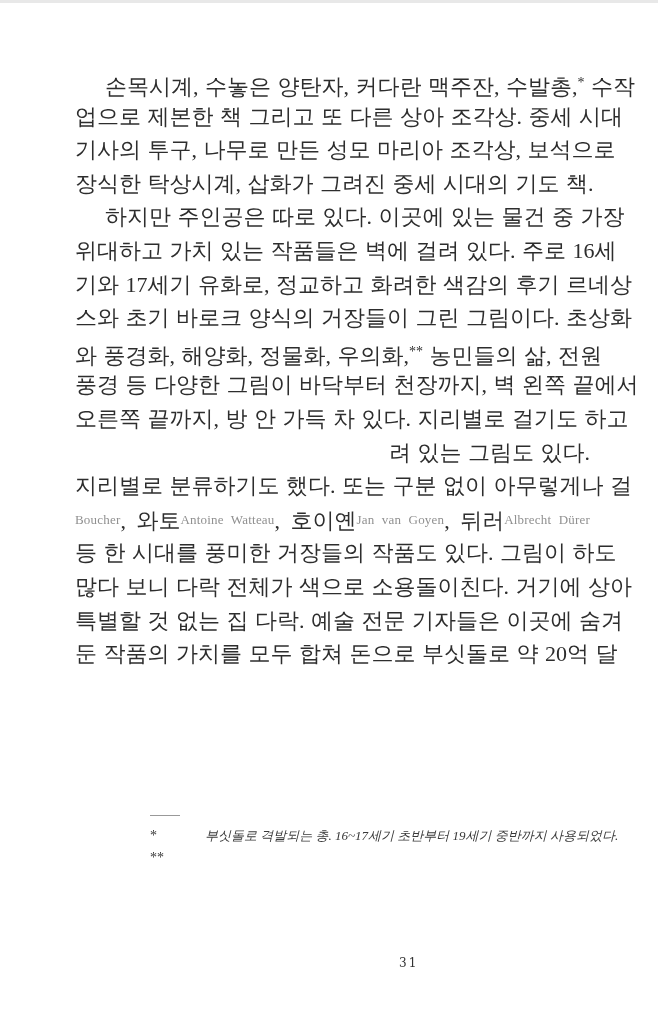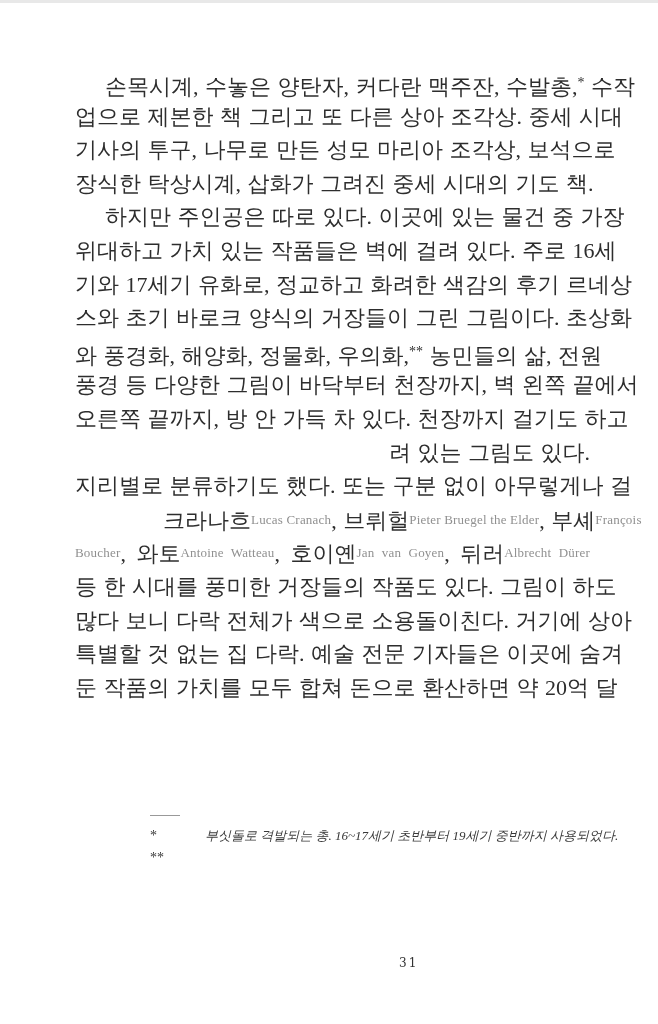--- a/index.html
+++ b/index.html
@@ -85,29 +85,28 @@
       <div class="line just" style="padding-left: 30px;"><span>손목시계, 수놓은 양탄자, 커다란 맥주잔, 수발총,</span><span class="sup">*</span><span> 수작</span></div>
       <div class="line just"><span>업으로 제본한 책 그리고 또 다른 상아 조각상. 중세 시대</span></div>
       <div class="line just"><span>기사의 투구, 나무로 만든 성모 마리아 조각상, 보석으로</span></div>
       <div class="line"><span>장식한 탁상시계, 삽화가 그려진 중세 시대의 기도 책.</span></div>
       <div class="line just" style="padding-left: 30px;"><span>하지만 주인공은 따로 있다. 이곳에 있는 물건 중 가장</span></div>
       <div class="line just"><span>위대하고 가치 있는 작품들은 벽에 걸려 있다. 주로 16세</span></div>
       <div class="line just"><span>기와 17세기 유화로, 정교하고 화려한 색감의 후기 르네상</span></div>
       <div class="line just"><span>스와 초기 바로크 양식의 거장들이 그린 그림이다. 초상화</span></div>
       <div class="line just"><span>와 풍경화, 해양화, 정물화, 우의화,</span><span class="sup">**</span><span> 농민들의 삶, 전원</span></div>
       <div class="line just"><span>풍경 등 다양한 그림이 바닥부터 천장까지, 벽 왼쪽 끝에서</span></div>
-      <div class="line just"><span>오른쪽 끝까지, 방 안 가득 차 있다. 천장까지 걸기도 하고</span></div>
+      <div class="line just"><span>오른쪽 끝까지, 방 안 가득 차 있다. 지리별로 걸기도 하고</span></div>
       <div class="line"><span>려 있는 그림도 있다.</span></div>
       <div class="line just"><span>지리별로 분류하기도 했다. 또는 구분 없이 아무렇게나 걸</span></div>
-      <div class="line just" style="padding-left: 88px;"><span>크라나흐</span><span class="en">Lucas Cranach</span><span>, </span><span>브뤼헐</span><span class="en">Pieter Bruegel the Elder</span><span>, </span><span>부셰</span><span class="en">François</span></div>
       <div class="line just"><span class="en">Boucher</span><span>, </span><span>와토</span><span class="en">Antoine Watteau</span><span>, </span><span>호이옌</span><span class="en">Jan van Goyen</span><span>, </span><span>뒤러</span><span class="en">Albrecht Dürer</span></div>
       <div class="line just"><span>등 한 시대를 풍미한 거장들의 작품도 있다. 그림이 하도</span></div>
       <div class="line just"><span>많다 보니 다락 전체가 색으로 소용돌이친다. 거기에 상아</span></div>
       <div class="line just"><span>특별할 것 없는 집 다락. 예술 전문 기자들은 이곳에 숨겨</span></div>
-      <div class="line just"><span>둔 작품의 가치를 모두 합쳐 돈으로 환산하면 약 20억 달</span></div>
+      <div class="line just"><span>둔 작품의 가치를 모두 합쳐 돈으로 부싯돌로 약 20억 달</span></div>
     </div>
 
   <div class="footnotes">
     <div class="fn-rule"></div>
     <div>
         <div class="fn-row">
           <span class="fn-marker">*</span>
           <span class="fn-text">부싯돌로 격발되는 총. 16~17세기 초반부터 19세기 중반까지 사용되었다.</span>
         </div>
         <div class="fn-row">

